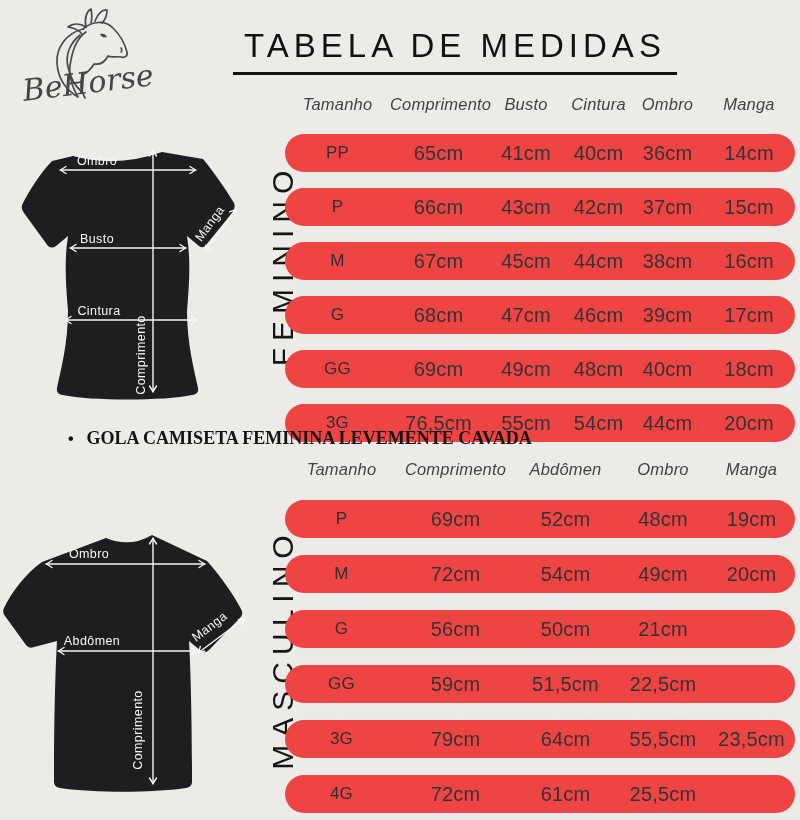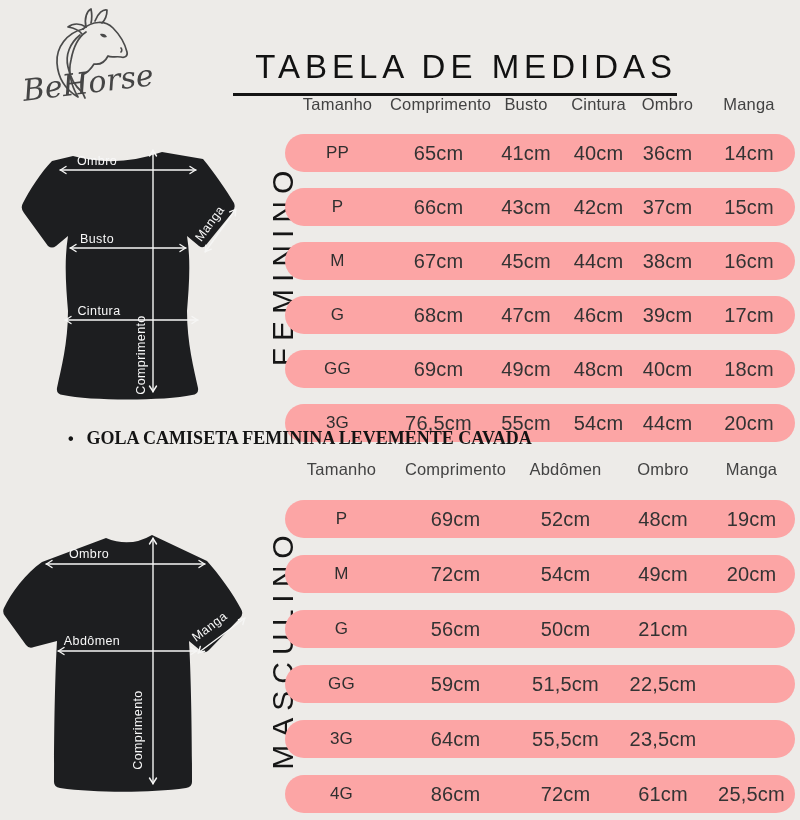--- a/index.html
+++ b/index.html
@@ -16,28 +16,27 @@
   
   .logo{position:absolute;left:18px;top:6px;width:140px;height:112px;}
   .logo-script{
     font-family:"DejaVu Serif", serif;
     font-style:italic;
     font-size:30px;
     fill:#454545;
   }
   .title{
     position:absolute;left:233px;top:27px;width:444px;
-    text-align:right;
+    text-align:center;
     font-size:33px;
     letter-spacing:5px;
     color:#121212;
     padding-bottom:7px;
     border-bottom:3px solid #141414;
     white-space:nowrap;
-    margin-top:21px;
   }
 
   
   .vert{
     position:absolute;
     transform:rotate(-90deg);
     font-size:30px;
     letter-spacing:7px;
     color:#161616;
     text-align:center;
@@ -46,31 +45,31 @@
   }
   .vert-fem{width:220px;left:173px;top:244px;}
   .vert-masc{width:260px;left:153px;top:628px;}
 
   
   .table{position:absolute;left:285px;width:510px;}
   .table-fem{top:90px;}
   .table-masc{top:455px;}
   .grid-f{display:grid;grid-template-columns:105px 97px 78px 67px 71px 92px;}
   .grid-m{display:grid;grid-template-columns:113px 115px 105px 90px 87px;}
-  .thead{height:28px;align-items:center;}
+  .thead{height:28px;align-items:center;font-style:italic;}
   .th{
     text-align:center;
     font-size:16.5px;
     color:#434343;
     letter-spacing:.2px;
   }
   .trow{
     height:38px;
     align-items:center;
-    background:#fca5a5;
+    background:#ef4444;
     border-radius:19px;
   }
   .table-fem .trow{margin-top:16px;}
   .table-fem .trow:first-of-type{margin-top:4px;}
   .table-masc .trow{margin-top:17px;}
   .table-masc .trow:first-of-type{margin-top:13px;}
   .td{
     text-align:center;
     font-size:20px;
     color:#333333;
@@ -313,26 +312,26 @@
       <span class="td">21cm</span>
     </div>
     <div class="trow grid-m">
       <span class="td size">GG</span>
       <span class="td">59cm</span>
       <span class="td">51,5cm</span>
       <span class="td">22,5cm</span>
     </div>
     <div class="trow grid-m">
       <span class="td size">3G</span>
+      <span class="td">79cm</span>
       <span class="td">64cm</span>
       <span class="td">55,5cm</span>
       <span class="td">23,5cm</span>
     </div>
     <div class="trow grid-m">
       <span class="td size">4G</span>
-      <span class="td">86cm</span>
       <span class="td">72cm</span>
       <span class="td">61cm</span>
       <span class="td">25,5cm</span>
     </div>
   </div>
 
 </div>
 
 </body></html>

